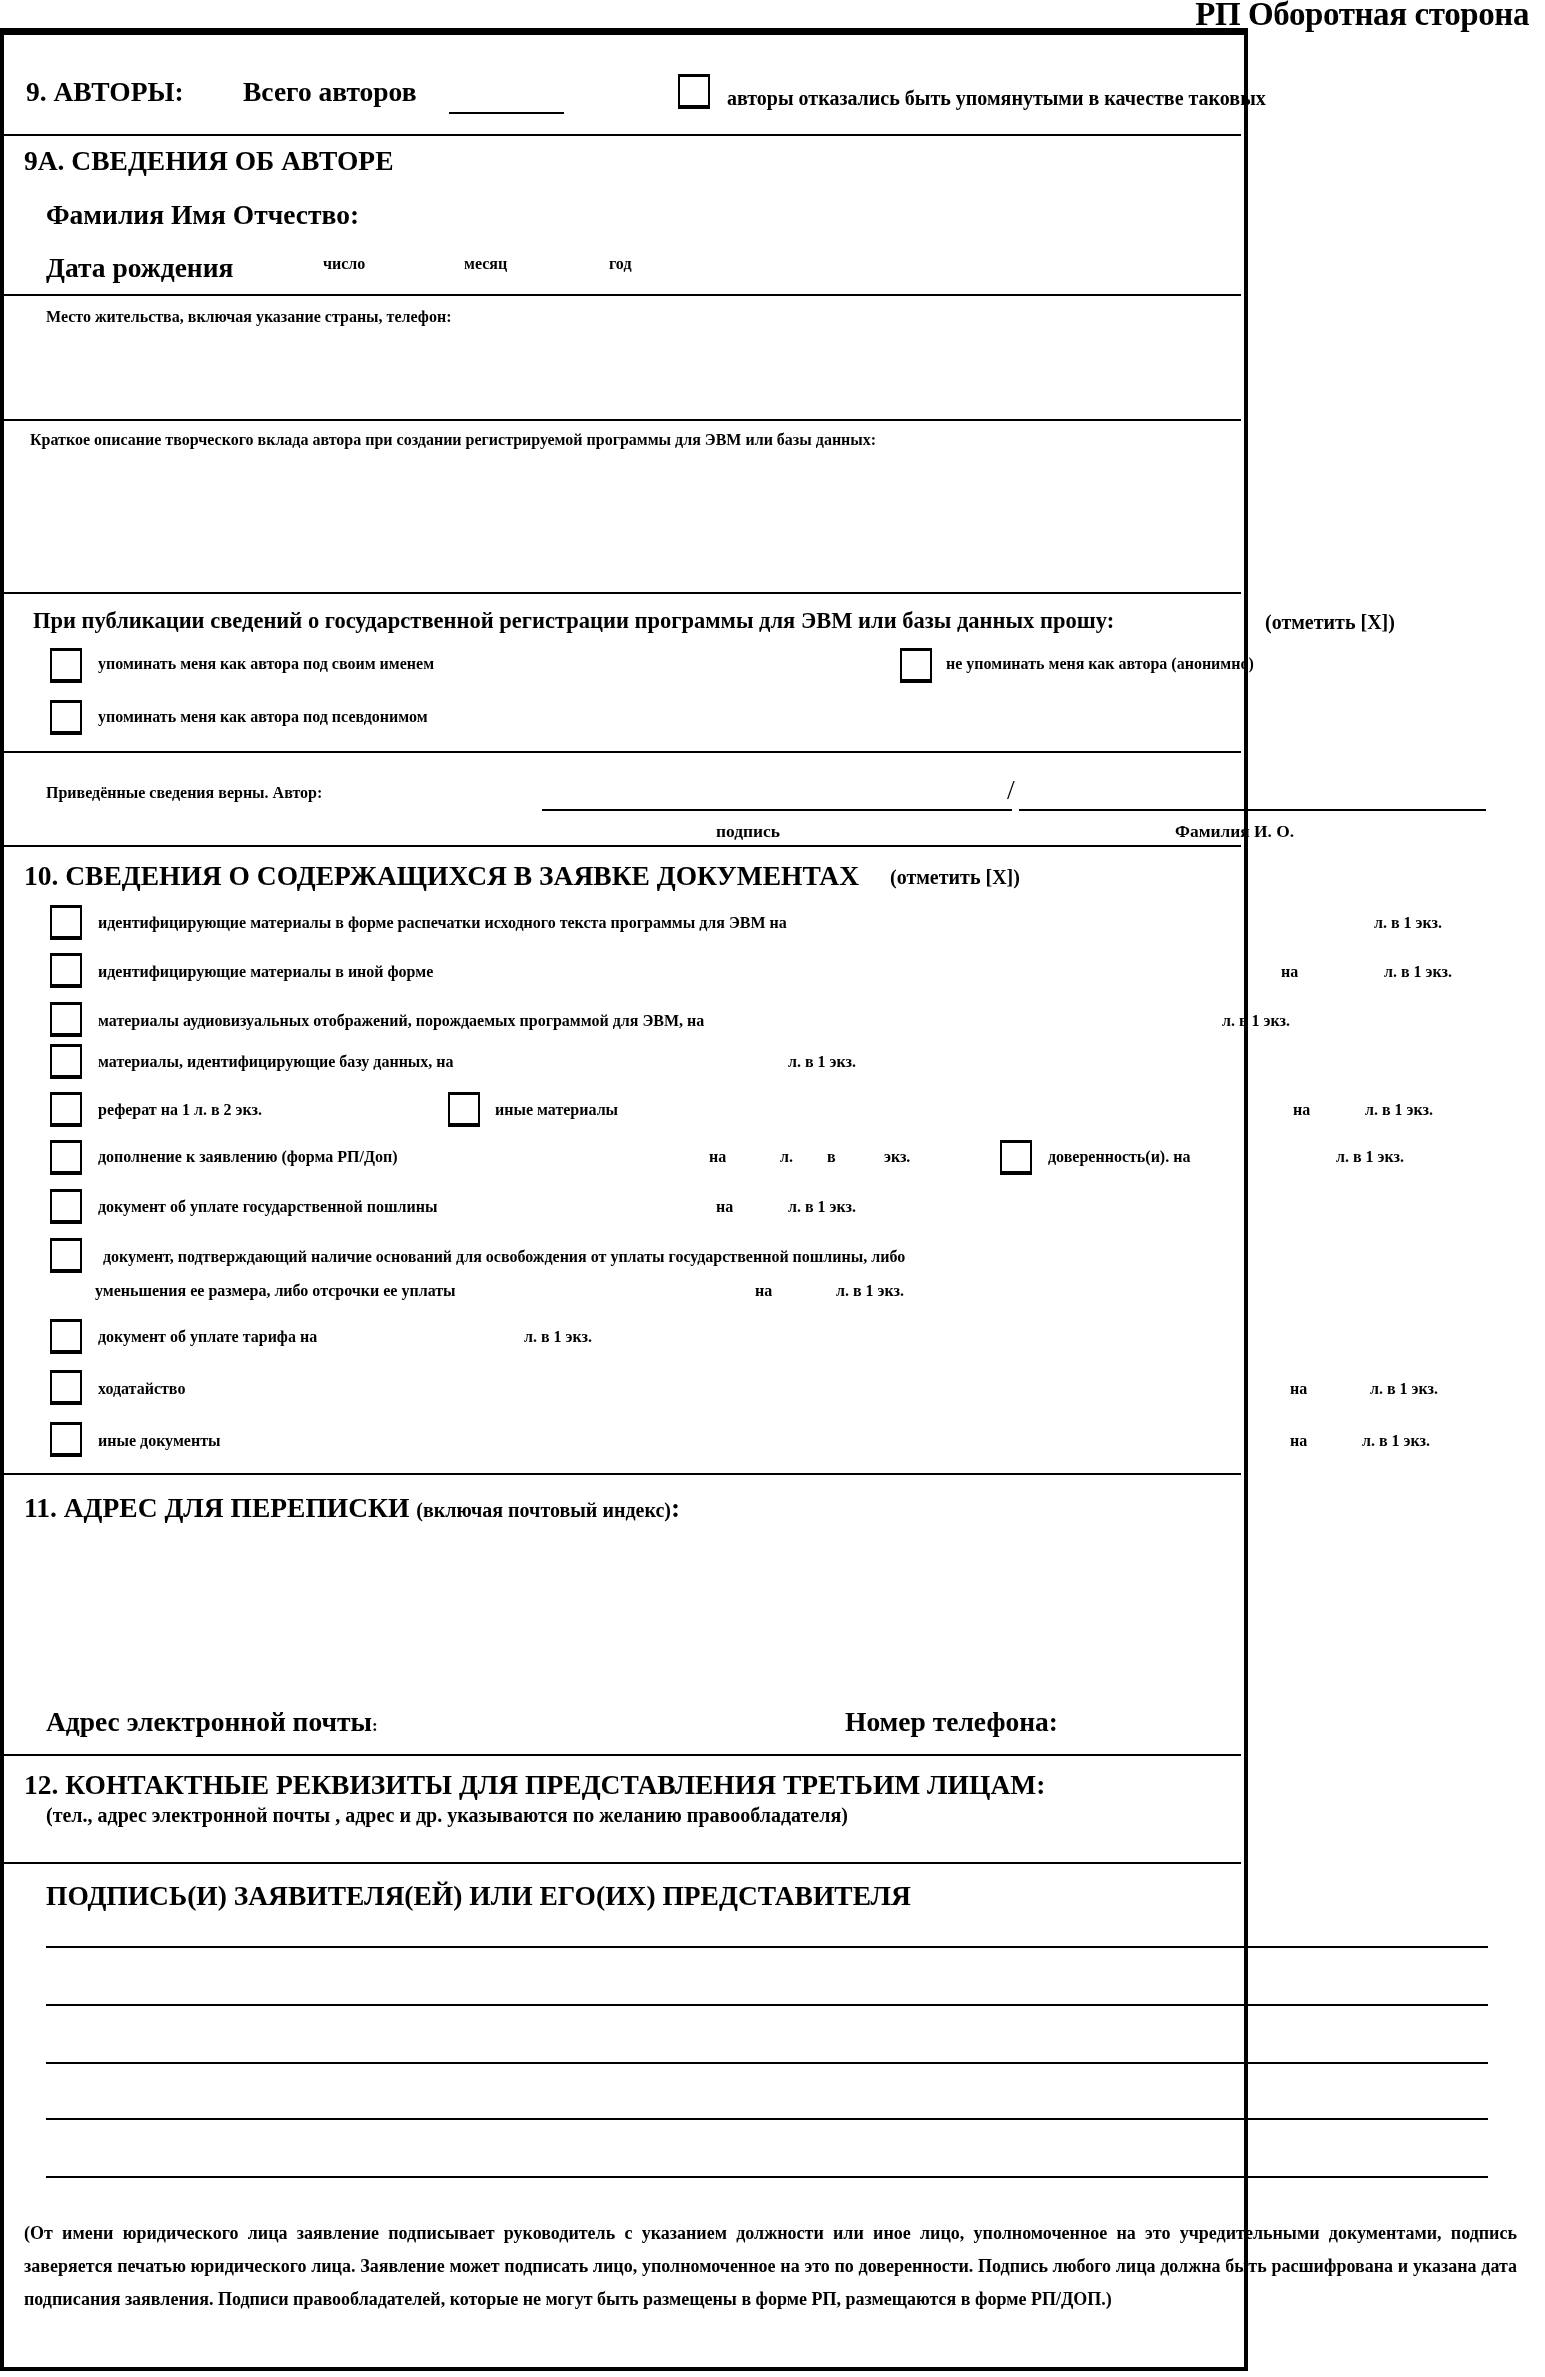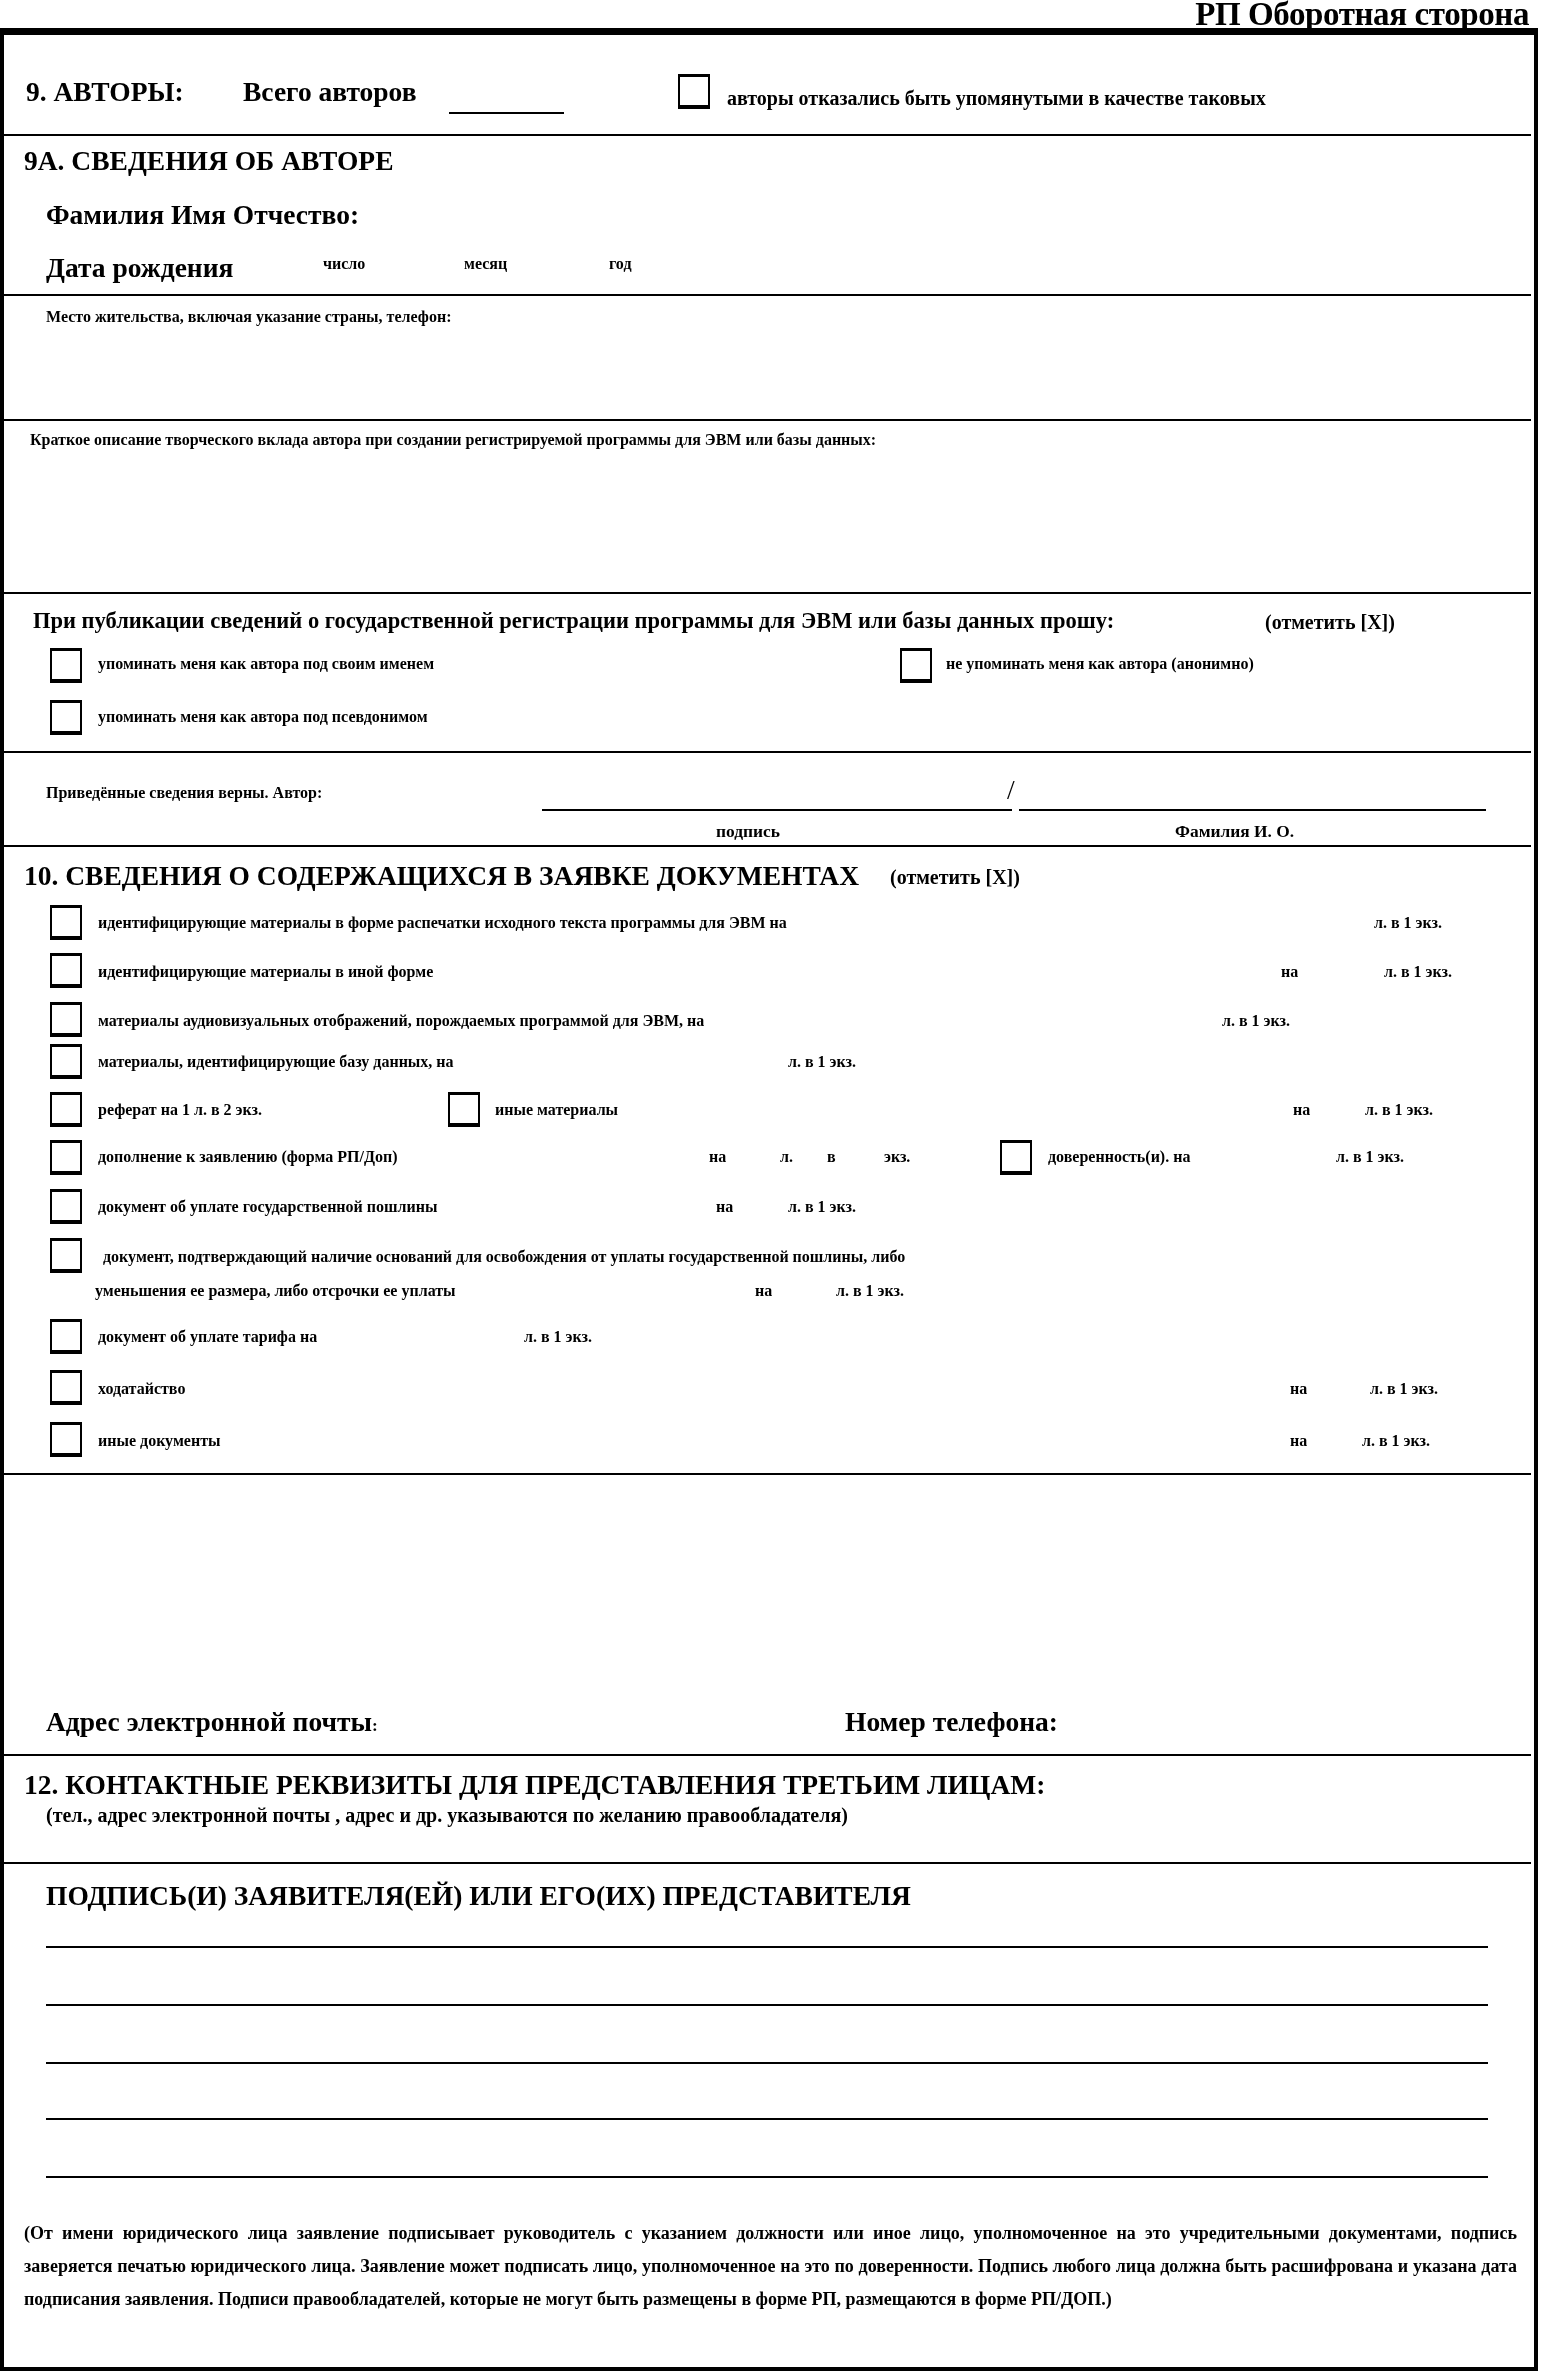--- a/index.html
+++ b/index.html
@@ -5,21 +5,21 @@
   html, body { margin: 0; padding: 0; background: #fff; }
   body {
     width: 1545px; height: 2377px; position: relative; overflow: hidden;
     font-family: "Liberation Serif", "DejaVu Serif", serif; color: #000;
   }
   .page-header {
     position: absolute; right: 16px; top: -4.3px;
     font-size: 33px; font-weight: bold; letter-spacing: -0.4px;
   }
   .frame {
-    position: absolute; left: 0; top: 27.5px; width: 1538px; height: 2343px;
+    position: absolute; left: 0; top: 27.5px; width: 1248px; height: 2343px;
     border: 4.3px solid #000; border-top-width: 7.2px; box-sizing: border-box;
   }
   .hr { position: absolute; left: 0; right: 2.9px; height: 2.9px; background: #000; }
   .t { position: absolute; white-space: nowrap; font-weight: bold; }
   .h1 { font-size: 27.5px; }
   .b { font-size: 16px; }
   .s { font-size: 20px; }
   .xs { font-size: 17.4px; }
   .cb {
     position: absolute; width: 32px; height: 35px; box-sizing: border-box;
@@ -133,20 +133,24 @@
   <div class="t b" style="left:94px;top:1345px;">ходатайство</div>
   <div class="t b" style="left:1286px;top:1345px;">на</div>
   <div class="t b" style="left:1366px;top:1345px;">л. в 1 экз.</div>
 
   <div class="cb" style="left:46px;top:1387px;"></div>
   <div class="t b" style="left:94px;top:1397px;">иные документы</div>
   <div class="t b" style="left:1286px;top:1397px;">на</div>
   <div class="t b" style="left:1358px;top:1397px;">л. в 1 экз.</div>
   <div class="hr" style="top:1438px;"></div>
 
+  <div class="t h1" style="left:20px;top:1457px;">
+    <span>11. АДРЕС ДЛЯ ПЕРЕПИСКИ</span>
+    <span class="s">(включая почтовый индекс)</span><span>:</span>
+  </div>
   <div class="t h1" style="left:42px;top:1671px;">
     <span>Адрес электронной почты</span><span class="xs">:</span>
   </div>
   <div class="t h1" style="left:841px;top:1671px;">Номер телефона:</div>
   <div class="hr" style="top:1719px;"></div>
 
   <div class="t h1" style="left:20px;top:1734px;">12. КОНТАКТНЫЕ РЕКВИЗИТЫ ДЛЯ ПРЕДСТАВЛЕНИЯ ТРЕТЬИМ ЛИЦАМ:</div>
   <div class="t s" style="left:42px;top:1769px;">(тел., адрес электронной почты , адрес и др. указываются по желанию правообладателя)</div>
   <div class="hr" style="top:1827px;"></div>
 

